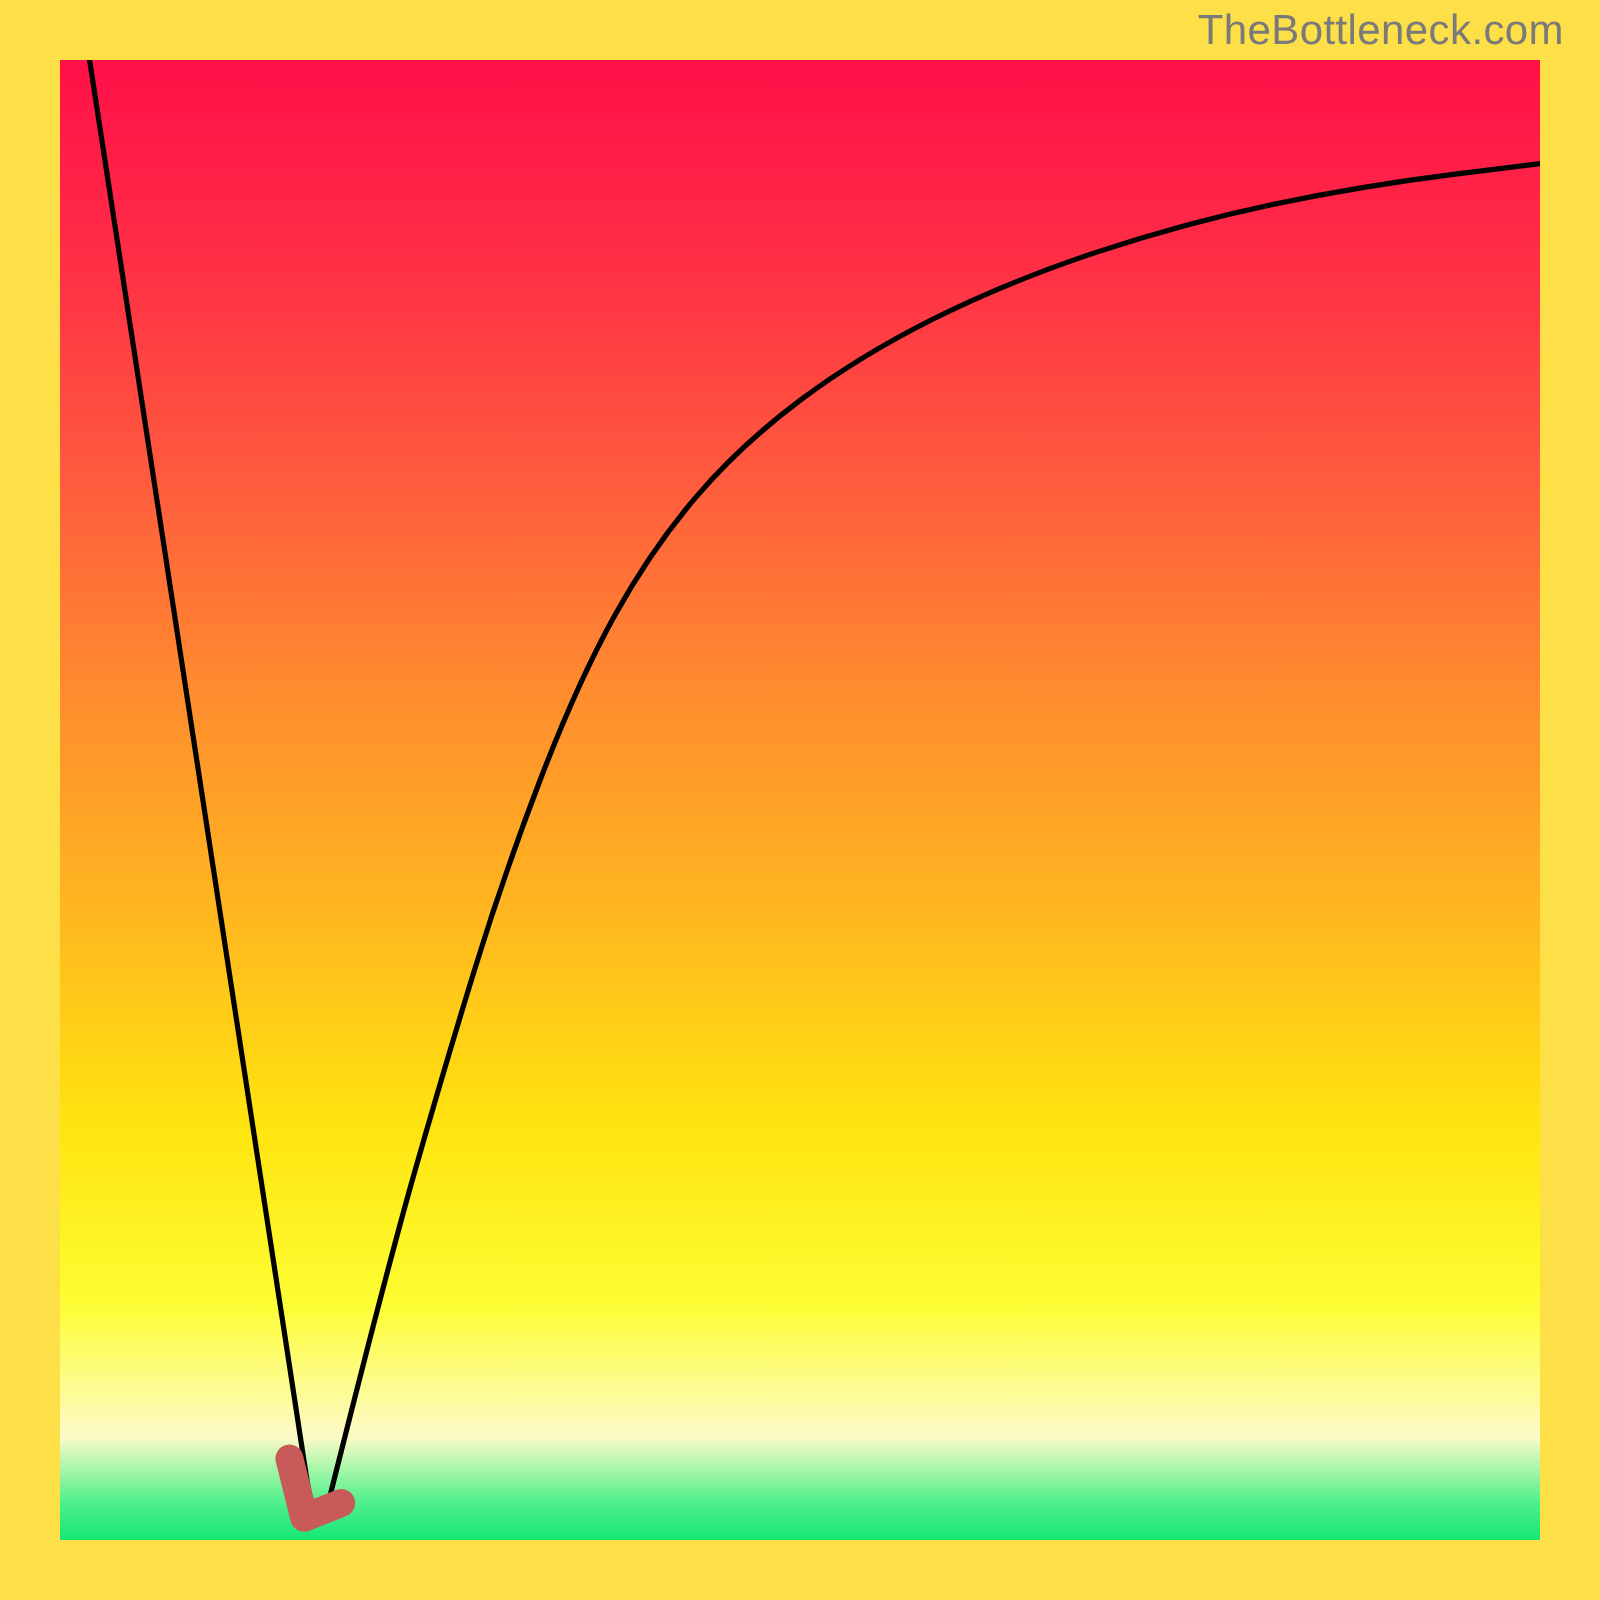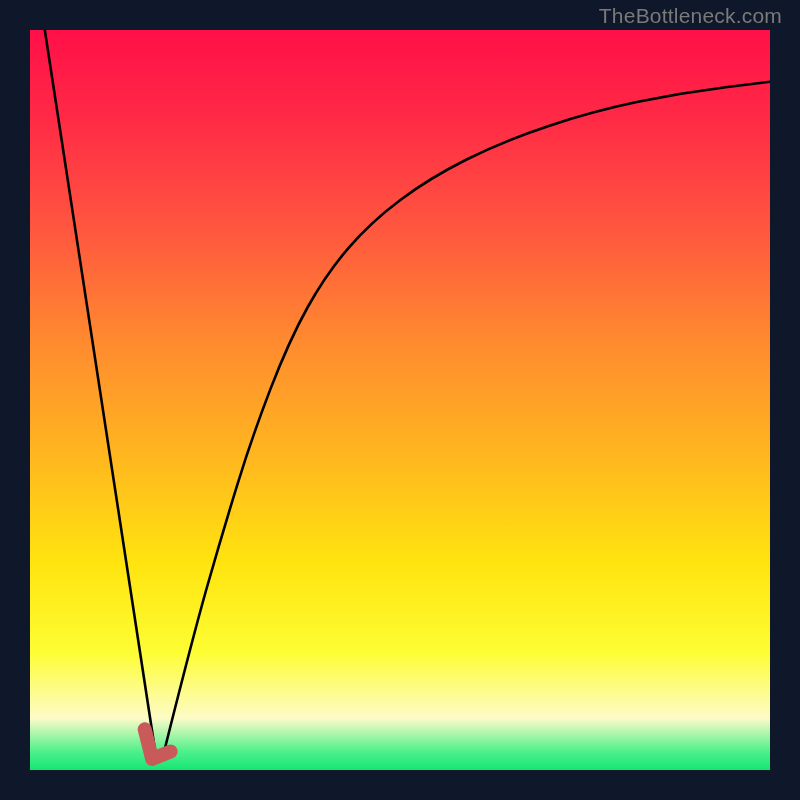--- a/index.html
+++ b/index.html
@@ -7,21 +7,21 @@
     padding: 0;
     width: 800px;
     height: 800px;
     background: #000;
     overflow: hidden;
     font-family: Arial, Helvetica, sans-serif;
   }
   .frame {
     position: absolute;
     inset: 0;
-    background: #0f172a;
+    background: #fde047;
   }
   .watermark {
     position: absolute;
     top: 4px;
     right: 18px;
     color: #7a7a7a;
     font-size: 21px;
     font-weight: 400;
     letter-spacing: 0.2px;
     z-index: 20;

